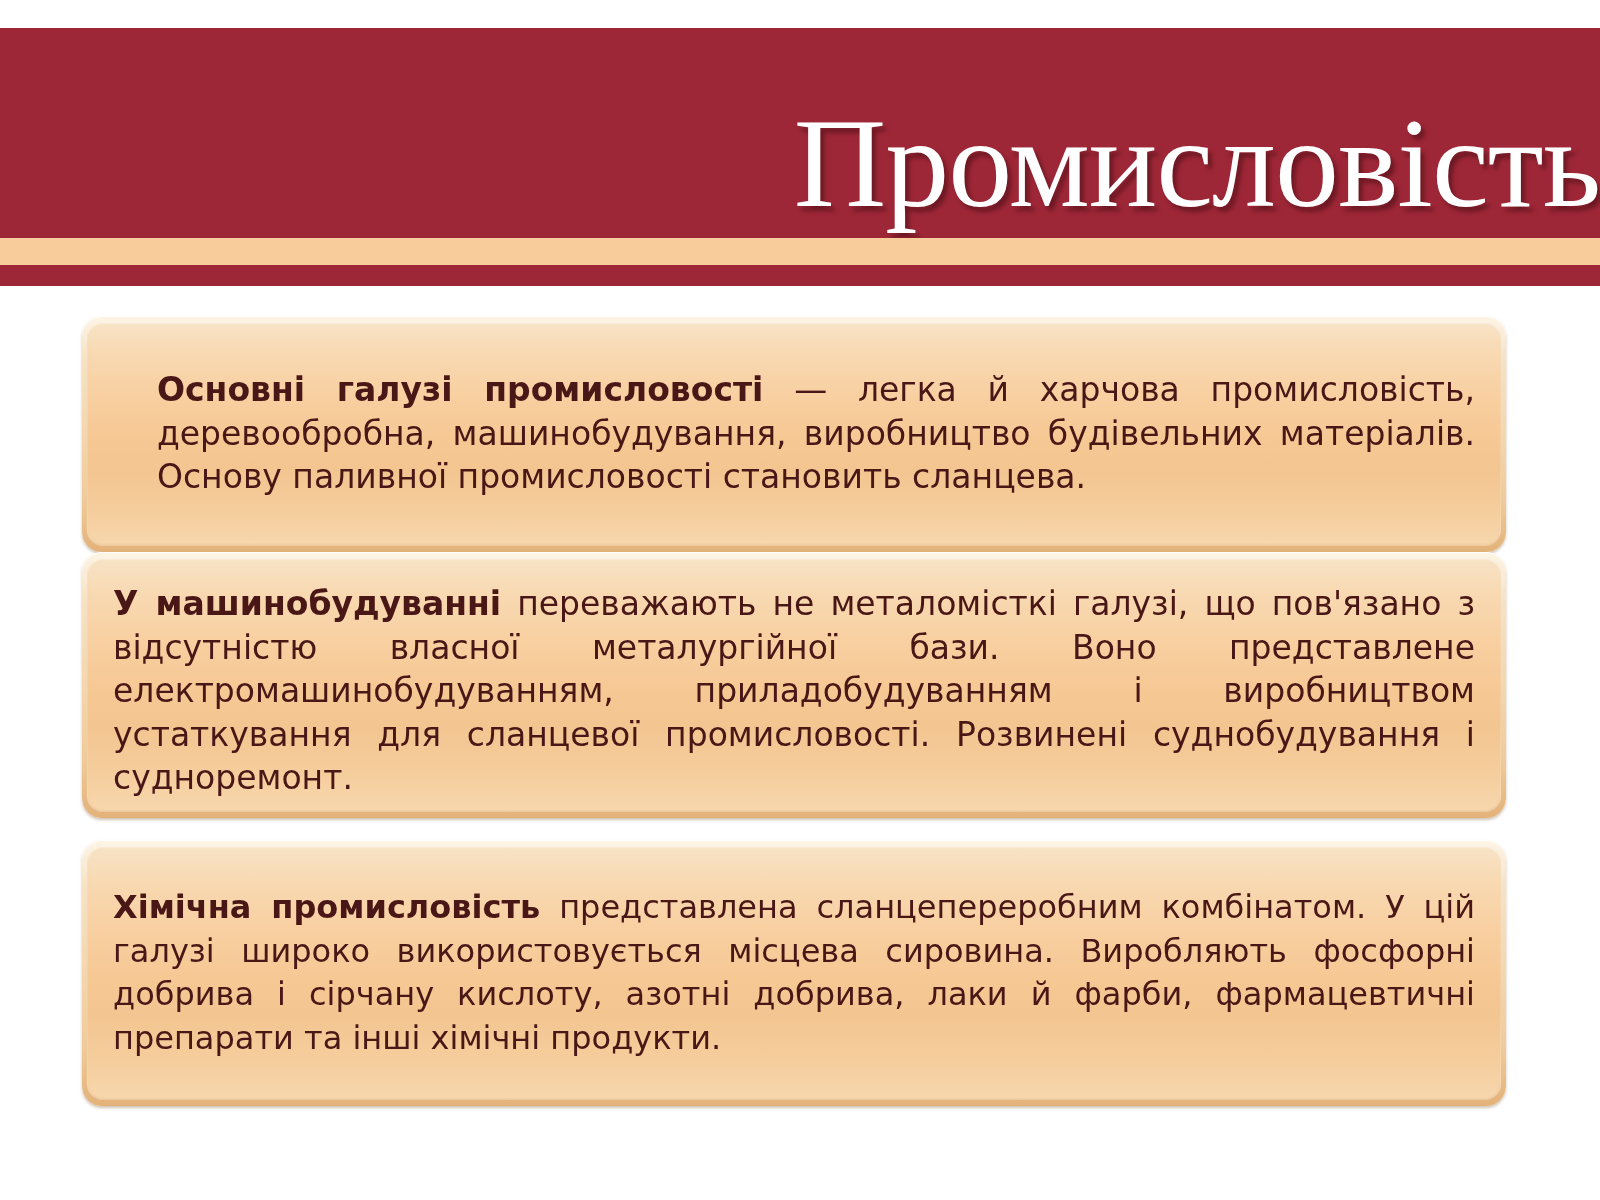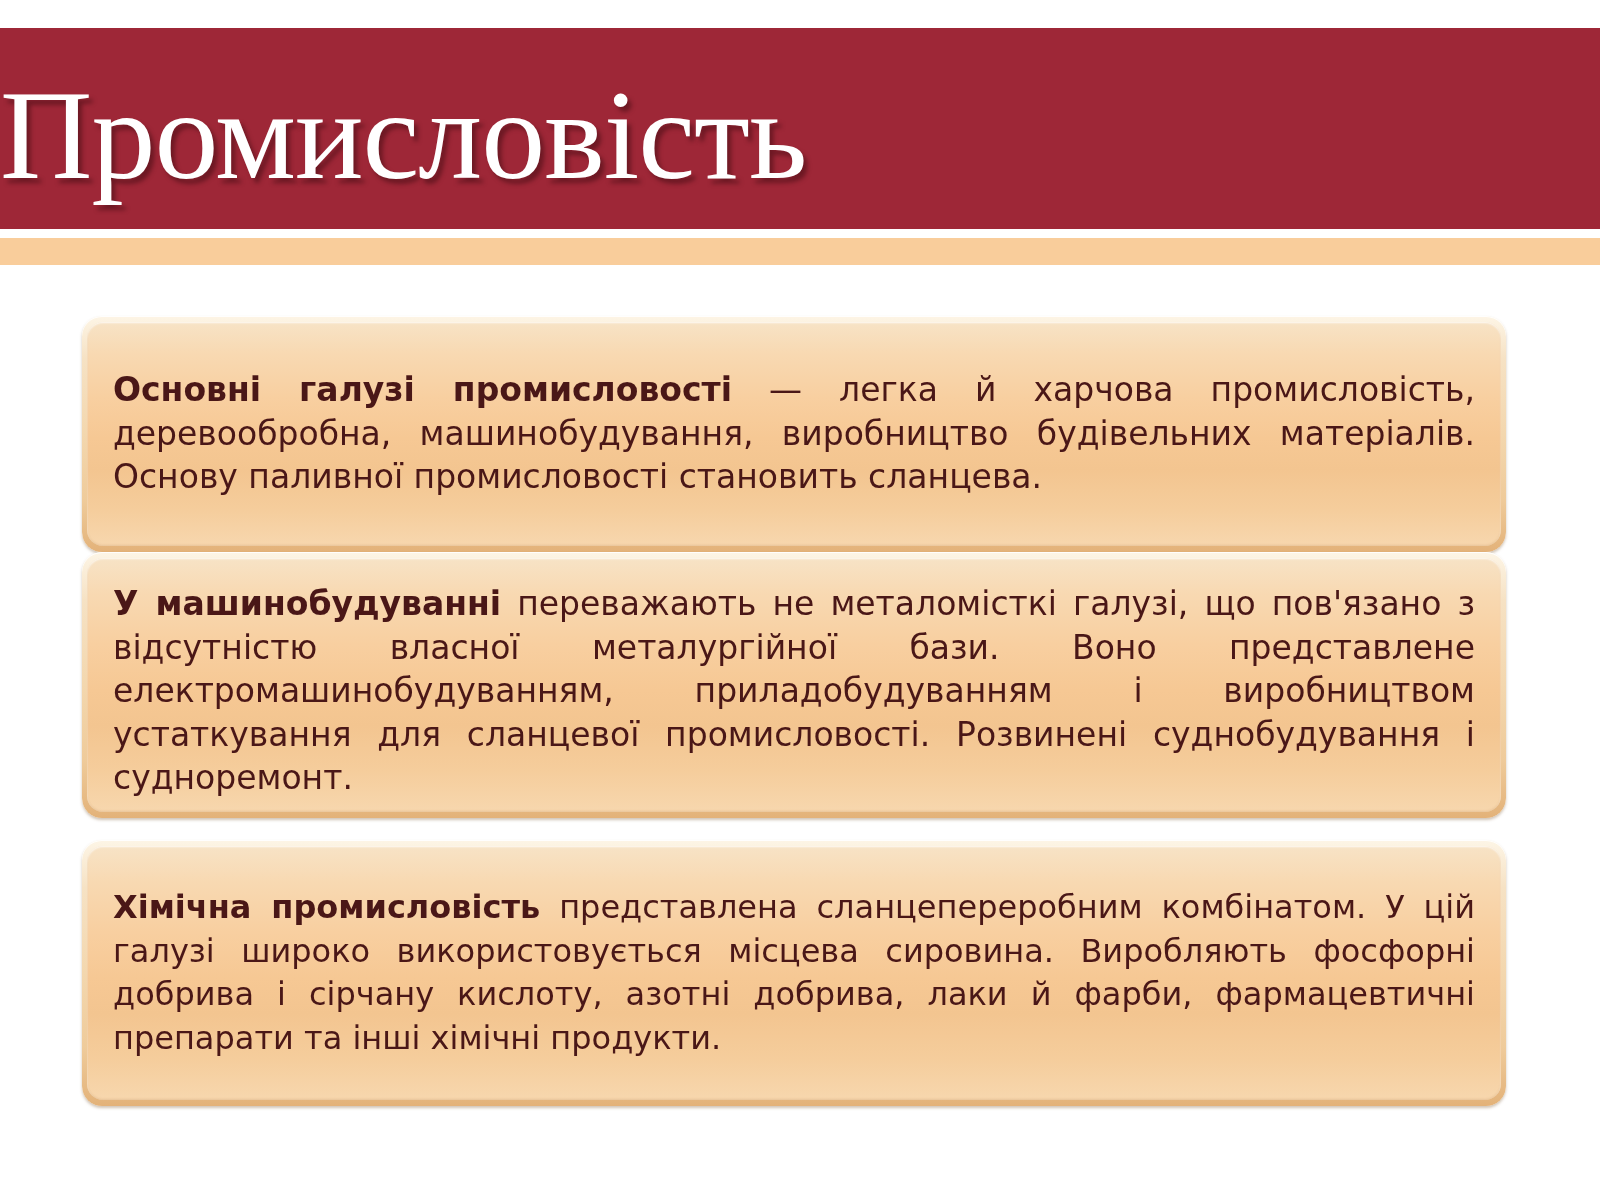--- a/index.html
+++ b/index.html
@@ -21,25 +21,25 @@
     position: absolute;
     inset: 0;
     background: #ffffff;
   }
 
   #title-banner {
     position: absolute;
     left: 0;
     top: 28px;
     width: 1600px;
-    height: 201px;
+    height: 258px;
     background: #9e2737;
     display: flex;
     align-items: center;
-    justify-content: flex-start;
+    justify-content: flex-end;
     box-sizing: border-box;
   }
 
   #title-text {
     font-family: "Liberation Serif", "DejaVu Serif", serif;
     font-size: 128px;
     line-height: 1.0;
     color: #ffffff;
     letter-spacing: -1px;
     text-shadow: 4px 5px 4px rgba(70, 12, 20, 0.55);
@@ -119,21 +119,21 @@
   .box-text b {
     font-weight: bold;
     color: #4a1717;
   }
 
   
   #box-1 { top: 316px;  height: 236px; }
   #box-2 { top: 552px;  height: 266px; }
   #box-3 { top: 840px;  height: 266px; }
 
-  #box-1 .box-text { font-size: 33px; line-height: 1.32; }
+  #box-1 .box-text { font-size: 33px; line-height: 1.32; margin-left: 44px; }
   #box-2 .box-text { font-size: 33px; line-height: 1.32; }
   #box-3 .box-text { font-size: 32px; line-height: 1.36; }
 
   #box-1 .text-box-inner { padding-top: 46px; }
   #box-2 .text-box-inner { padding-top: 24px; }
   #box-3 .text-box-inner { padding-top: 40px; }
 </style>
 </head>
 <body>
 

